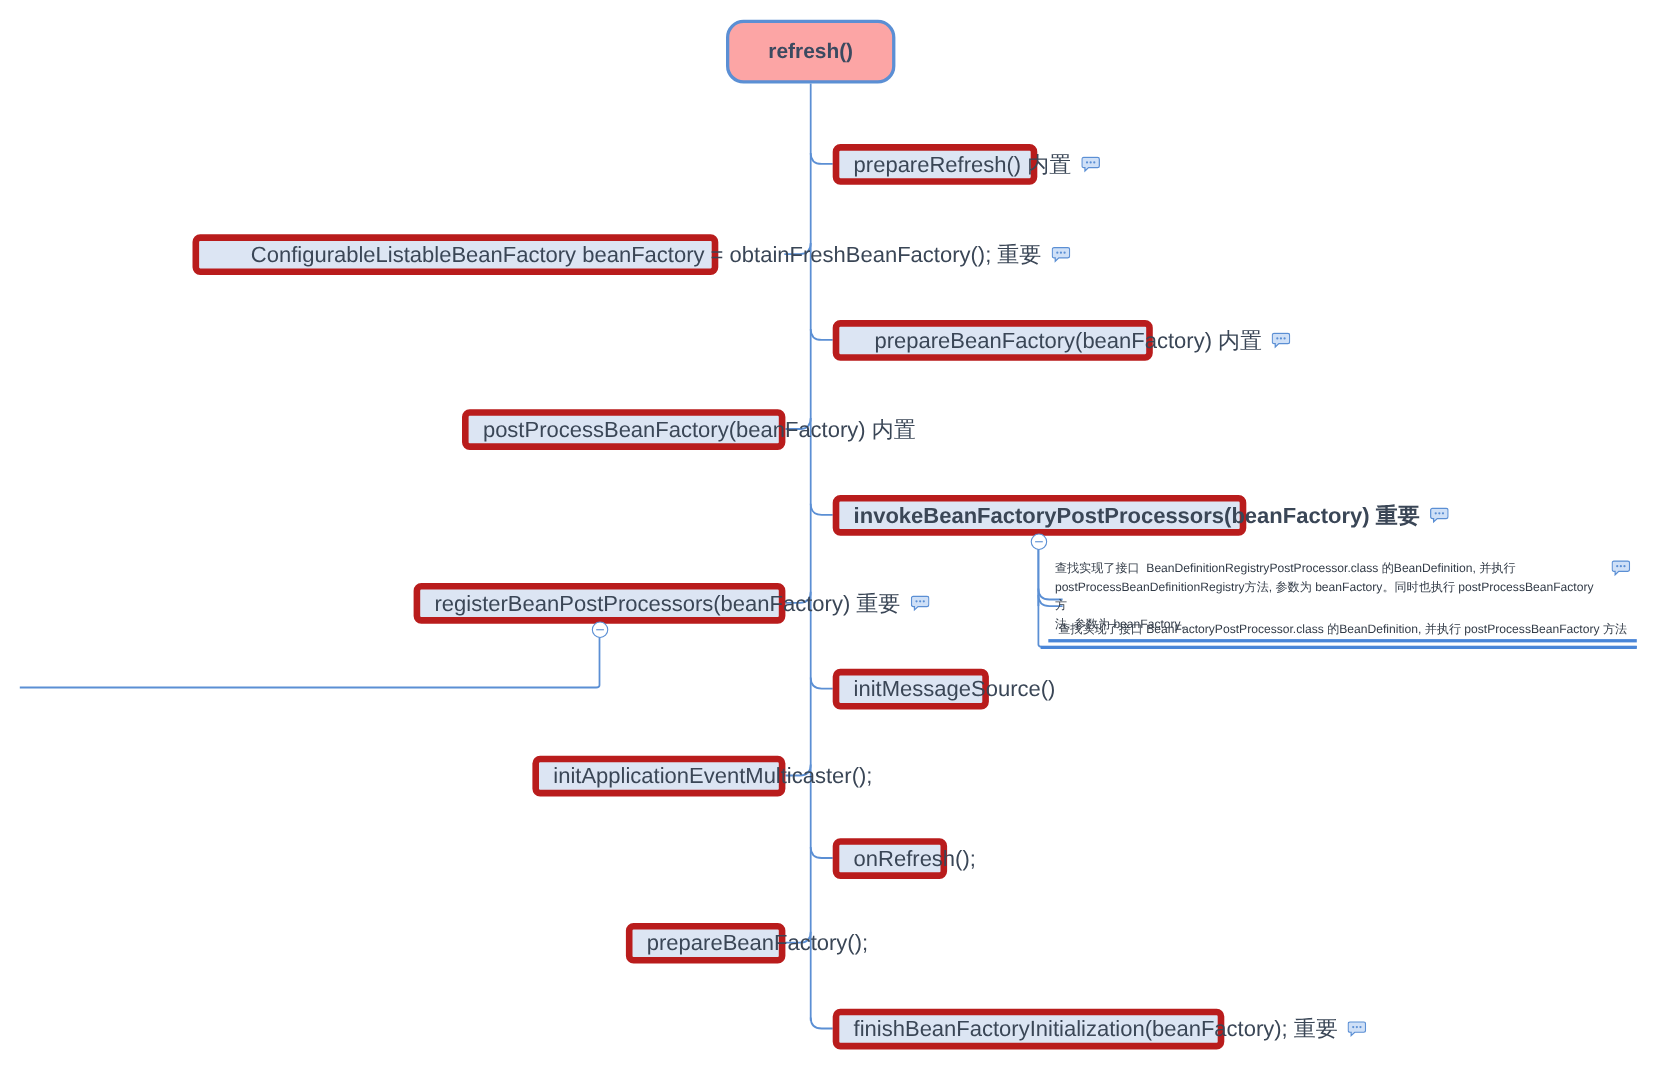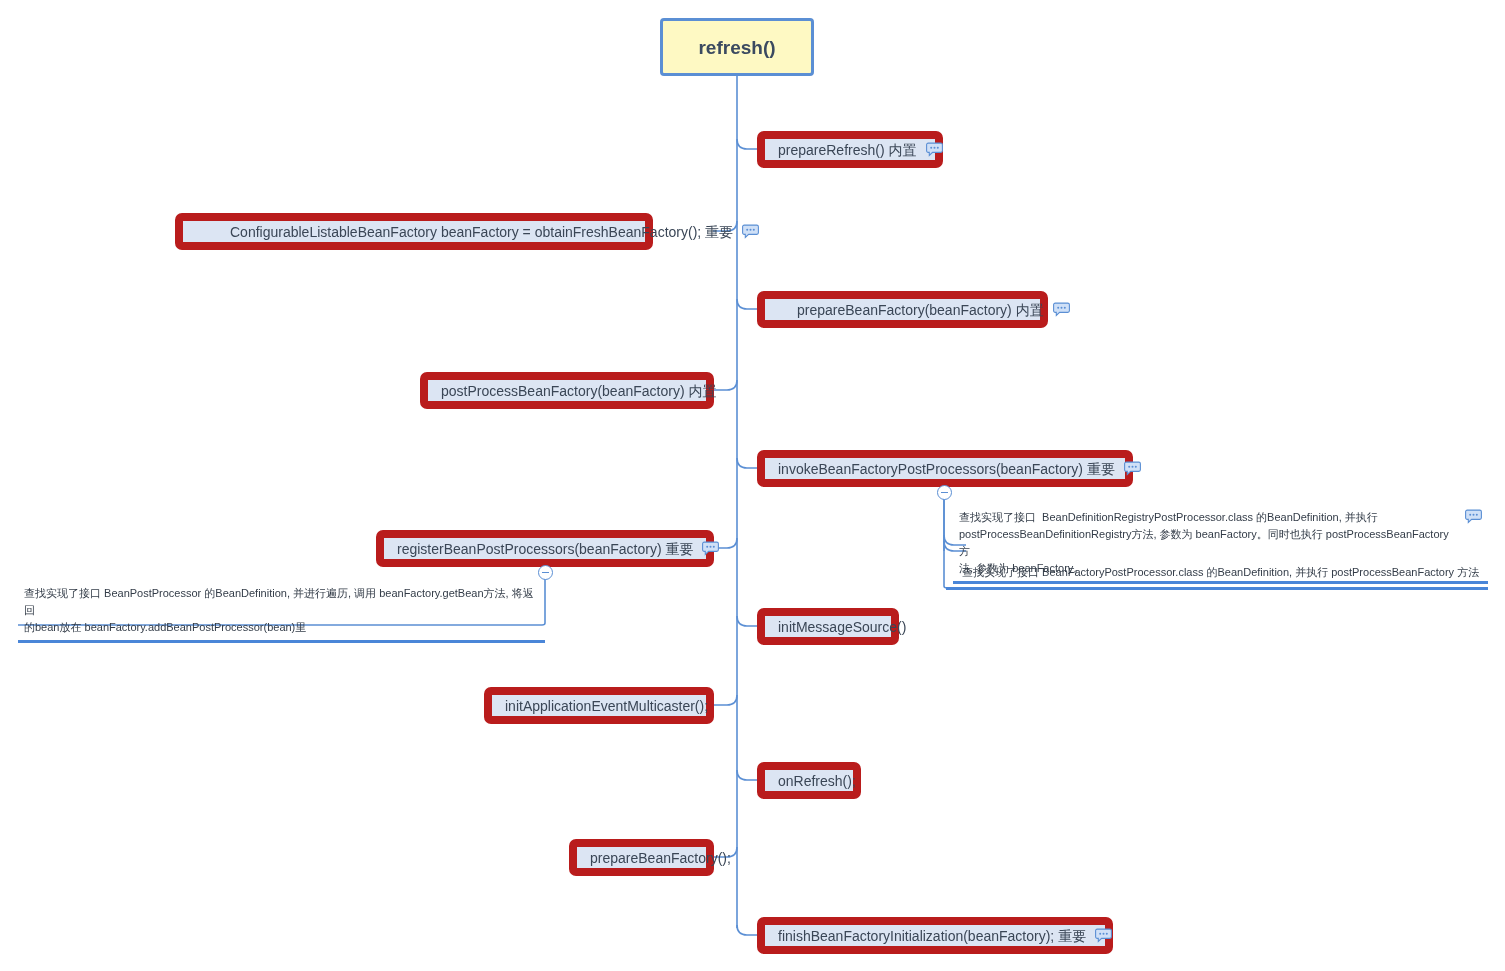--- a/index.html
+++ b/index.html
@@ -26,34 +26,34 @@
     left: 0; top: 0;
     width: 1505px;
     height: 971px;
     pointer-events: none;
   }
   
   .node {
     position: absolute;
     box-sizing: border-box;
     background: #dce5f3;
-    border: 8px solid #b91c1c;
+    border: 6px solid #b91c1c;
     border-radius: 7px;
     display: flex;
     align-items: center;
     white-space: nowrap;
     padding: 0 13px;
-    font-size: 14px;
+    font-size: 20px;
     line-height: 1;
     color: #3a4656;
   }
   .node.root {
-    background: #fef9c3;
+    background: #fca5a5;
     border: 3px solid #5b8fd4;
-    border-radius: 4px;
+    border-radius: 16px;
     font-size: 19px;
     font-weight: bold;
     color: #3b4a60;
     justify-content: center;
     padding: 16px;
   }
   .node .label {
     display: inline-block;
   }
   
@@ -185,21 +185,21 @@
         <circle cx="8.5" cy="5.7" r="1" fill="#5b8fd4"></circle>
         <circle cx="11.8" cy="5.7" r="1" fill="#5b8fd4"></circle>
       </svg>
     </span>
   </div>
 
   <div class="node" style="left:420px; top:372px; width:294px; height:37px;">
     <span class="label">postProcessBeanFactory(beanFactory) 内置</span>
   </div>
 
-  <div class="node" style="left:757px; top:450px; width:376px; height:37px;">
+  <div class="node" style="left:757px; top:450px; width:376px; height:37px;font-weight:bold;">
     <span class="label">invokeBeanFactoryPostProcessors(beanFactory) 重要</span>
     <span class="bubble">
       <svg width="17" height="15" viewBox="0 0 17 15">
         <path d="M2.2 1.1h12.6a1.6 1.6 0 0 1 1.6 1.6v6.1a1.6 1.6 0 0 1-1.6 1.6H6.6l-3.3 3.1v-3.1H2.2A1.6 1.6 0 0 1 .6 8.8V2.7A1.6 1.6 0 0 1 2.2 1.1z" fill="#cfe0f7" stroke="#5b8fd4" stroke-width="1.1"></path>
         <circle cx="5.2" cy="5.7" r="1" fill="#5b8fd4"></circle>
         <circle cx="8.5" cy="5.7" r="1" fill="#5b8fd4"></circle>
         <circle cx="11.8" cy="5.7" r="1" fill="#5b8fd4"></circle>
       </svg>
     </span>
   </div>
@@ -255,21 +255,17 @@
         <circle cx="8.5" cy="5.7" r="1" fill="#5b8fd4"></circle>
         <circle cx="11.8" cy="5.7" r="1" fill="#5b8fd4"></circle>
       </svg>
     </span>
   </div>
 
   <div class="annot nowrap" style="left:946px; top:564px; width:542px; height:26px;padding-left:16px;">
     <span class="atext">查找实现了接口 BeanFactoryPostProcessor.class 的BeanDefinition, 并执行 postProcessBeanFactory 方法</span>
   </div>
 
-  <div class="annot" style="left:18px; top:585px; width:527px; min-height:40px;">
-    <span class="atext">查找实现了接口 BeanPostProcessor 的BeanDefinition, 并进行遍历, 调用 beanFactory.getBean方法, 将返回
-的bean放在 beanFactory.addBeanPostProcessor(bean)里</span>
-  </div>
 
   <div class="toggle" style="left:937px; top:485px;"></div>
   <div class="toggle" style="left:538px; top:565px;"></div>
 
 </div>
 
 </body></html>

